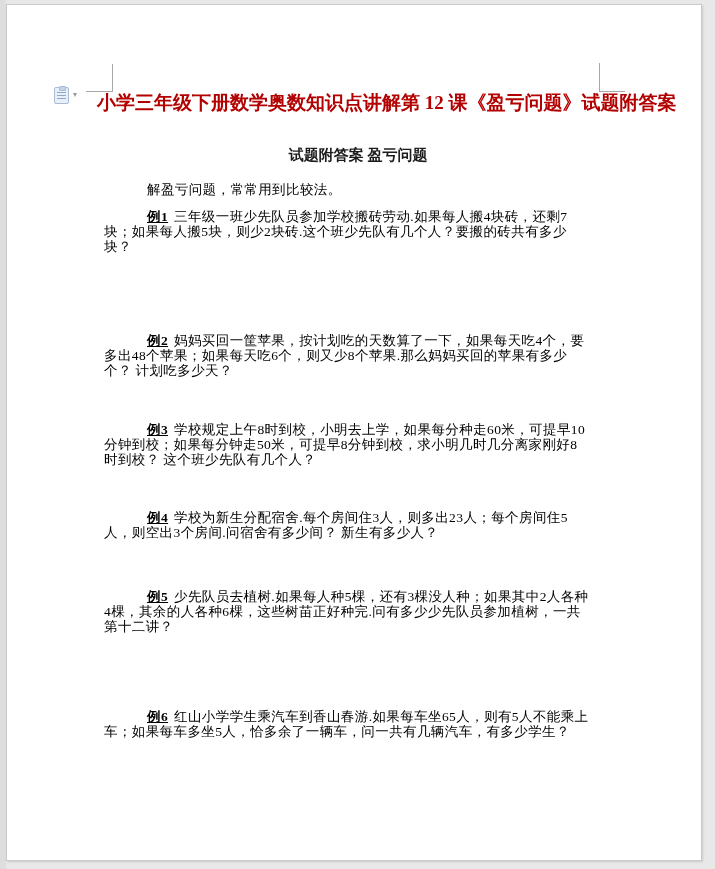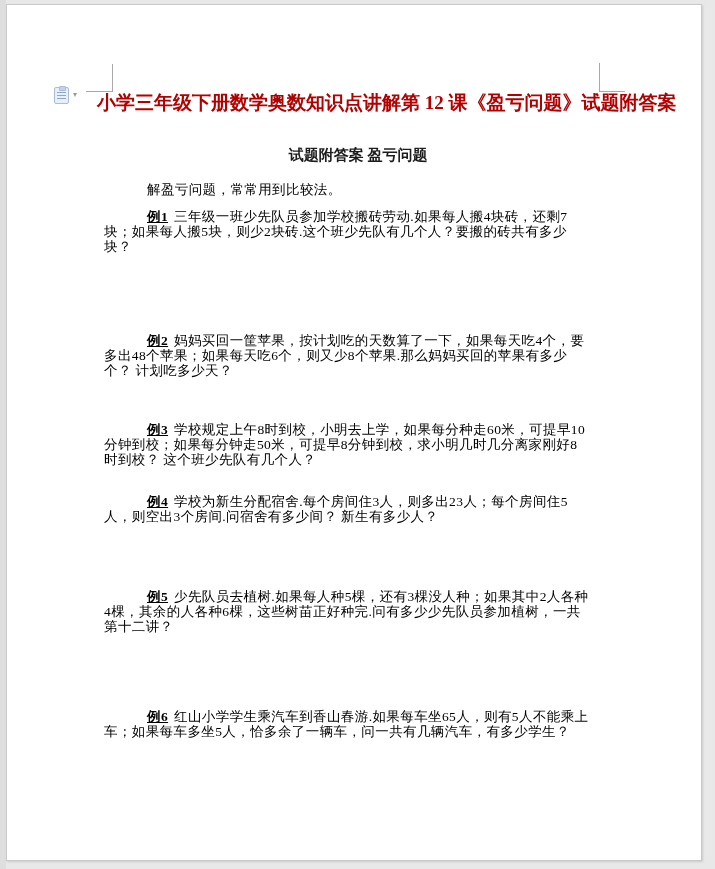--- a/index.html
+++ b/index.html
@@ -93,21 +93,21 @@
     line-height: 15px;
     letter-spacing: 0.4px;
   }
   .para .line { white-space: nowrap; height: 15px; }
   .para .line.first { padding-left: 43px; }
   .para .ex-label { font-weight: bold; margin-right: 6px; text-decoration: underline; }
   .intro { top: 177px; }
   .ex1 { top: 204px; }
   .ex2 { top: 294px; margin-top: 34px; }
   .ex3 { top: 417px; }
-  .ex4 { top: 489px; }
+  .ex4 { top: 505px; }
   .ex5 { top: 584px; }
   .ex6 { top: 664px; margin-top: 40px; }
 </style>
 </head>
 <body>
 
 <div class="viewport">
   <div class="page">
 
     <div class="crop-mark tl"></div>

